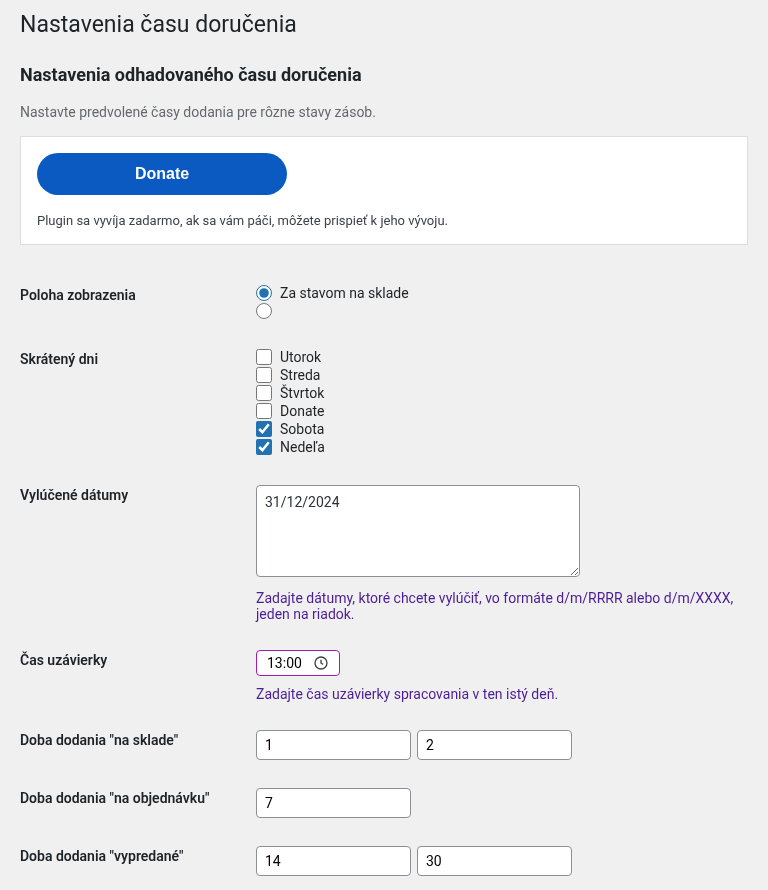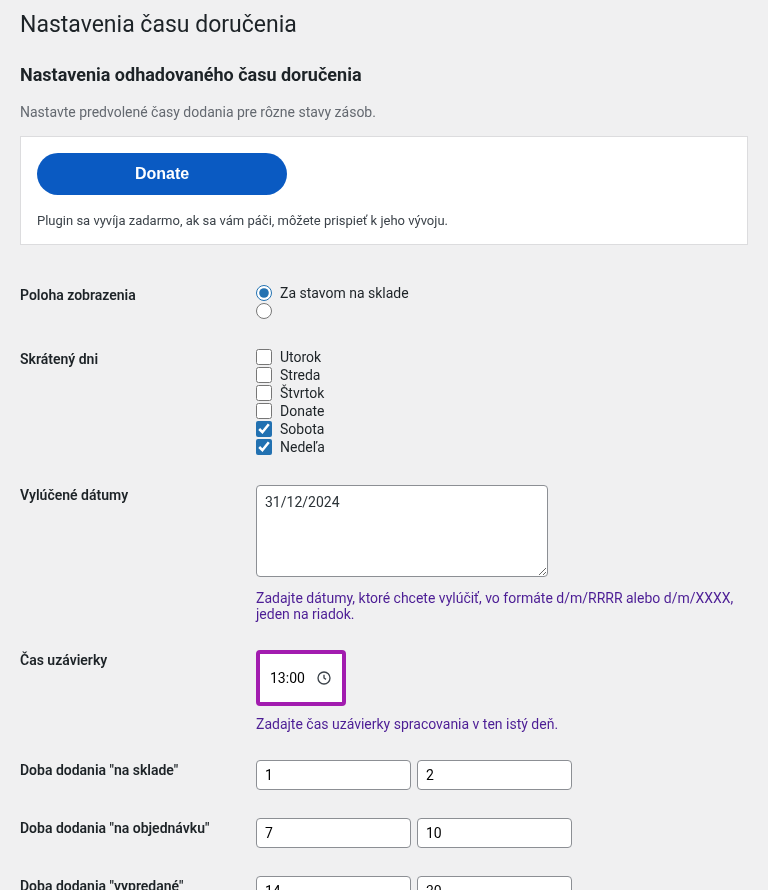--- a/index.html
+++ b/index.html
@@ -85,41 +85,41 @@
       cursor: pointer;
     }
     .radio-group input[type="radio"],
     .checkbox-group input[type="checkbox"] {
       margin-right: 8px;
       width: 16px;
       height: 16px;
       accent-color: #2271b1;
     }
     textarea {
-      width: 292px;
+      width: 324px;
       height: 92px;
       border: 1px solid #8c8f94;
       border-radius: 4px;
       padding: 8px;
       font-family: inherit;
       font-size: 14px;
       color: #2c3338;
       resize: both;
     }
     .field-help {
       color: #4c1d95;
       font-size: 14px;
       margin-top: 10px;
     }
     .time-input-wrapper {
       display: inline-flex;
       align-items: center;
-      border: 4px solid #a21caf;
+      border: 1px solid #a21caf;
       border-radius: 4px;
-      padding: 16px 10px;
+      padding: 4px 10px;
       background: #fff;
     }
     .time-input-wrapper input {
       border: none;
       outline: none;
       width: 42px;
       font-size: 14px;
       font-family: inherit;
     }
     .clock-icon {
@@ -227,21 +227,20 @@
     <div class="form-field number-pair">
       <input type="text" value="1" style="">
       <input type="text" value="2" style="">
     </div>
   </div>
 
   <div class="form-row">
     <div class="form-label">Doba dodania "na objednávku"</div>
     <div class="form-field number-pair">
       <input type="text" value="7" style="">
-      <input type="text" value="10" style="">
     </div>
   </div>
 
   <div class="form-row">
     <div class="form-label">Doba dodania "vypredané"</div>
     <div class="form-field number-pair">
       <input type="text" value="14" style="">
       <input type="text" value="30" style="">
     </div>
   </div>

